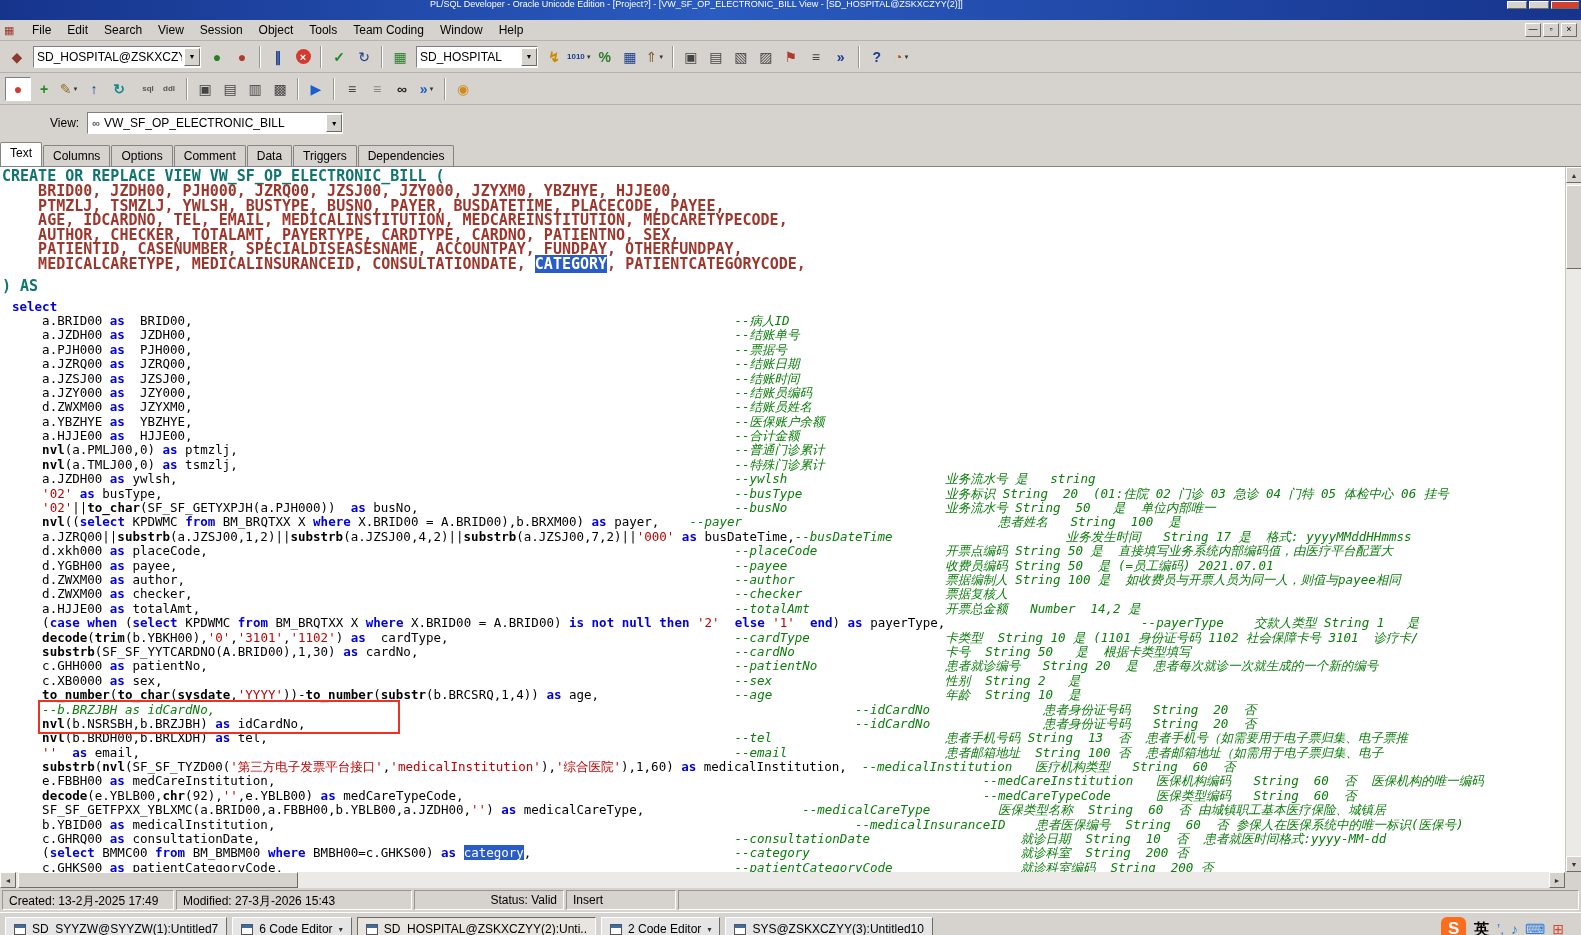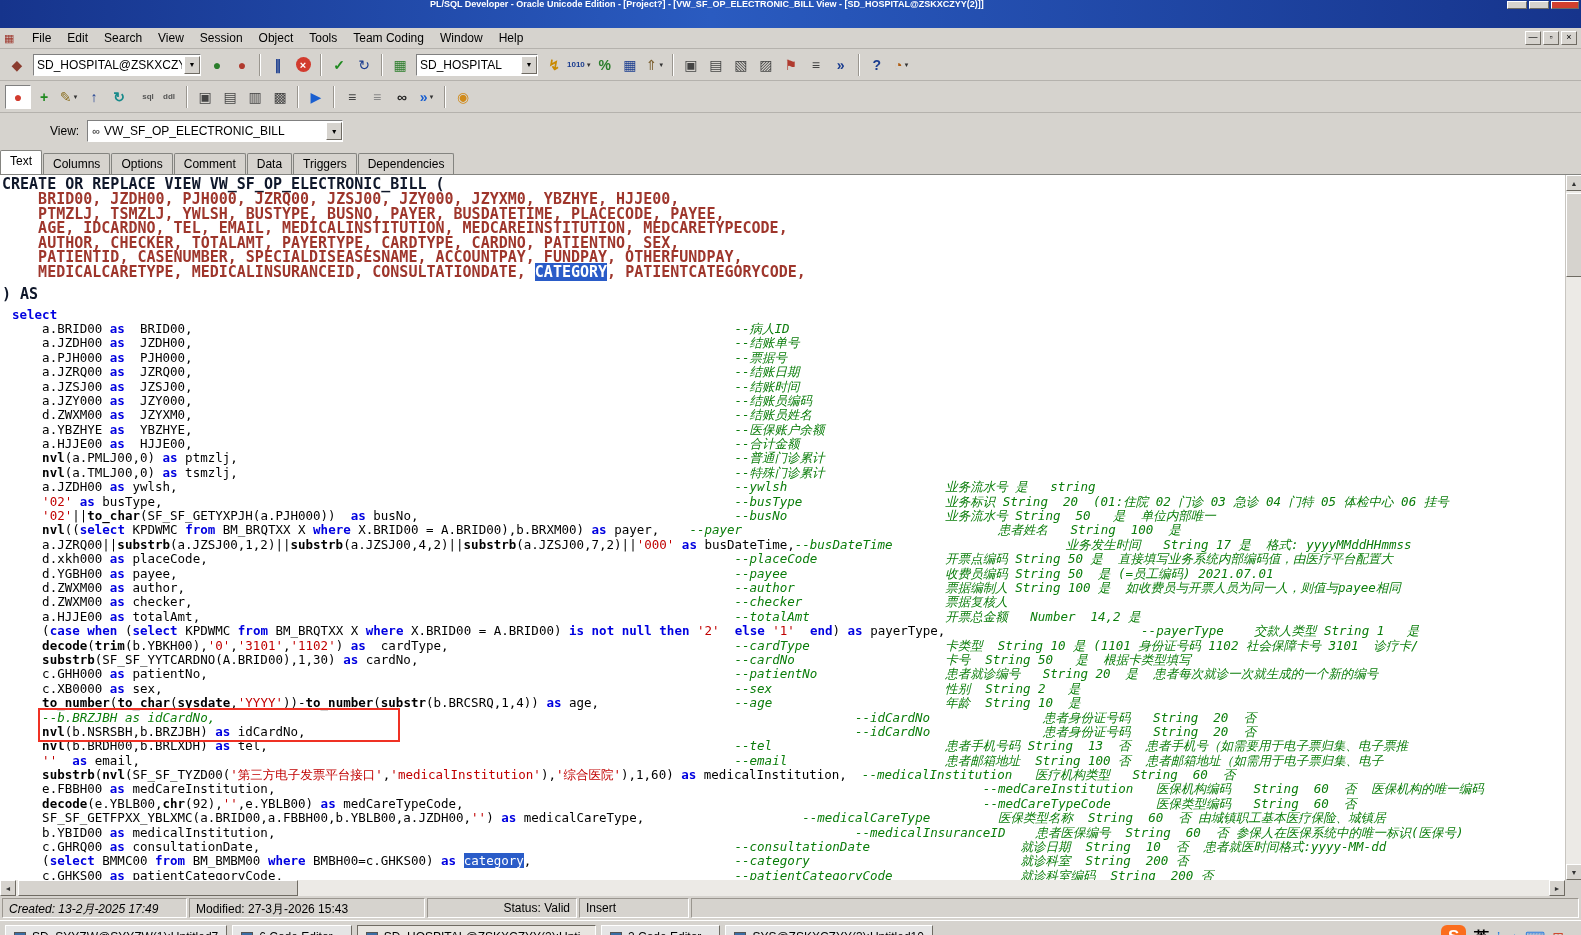--- a/index.html
+++ b/index.html
@@ -4,21 +4,21 @@
 <style>
   * { box-sizing: border-box; }
   html,body { margin:0; padding:0; }
   body {
     width:1581px; height:935px; overflow:hidden;
     background:#d6d3ce; font-family:"Liberation Sans", sans-serif; font-size:12px; color:#000;
   }
   .app { width:1581px; height:935px; display:flex; flex-direction:column; }
 
   
-  .titlebar { height:28px; flex:0 0 auto; background:linear-gradient(90deg,#16348c,#2a5bc0 45%,#16348c); position:relative;font-weight:bold; }
+  .titlebar { height:20px; flex:0 0 auto; background:linear-gradient(90deg,#16348c,#2a5bc0 45%,#16348c); position:relative; }
   .titlebar .title { position:absolute; left:430px; top:-1px; color:#fff; font-size:9px; line-height:11px; white-space:nowrap; }
   .win-controls { position:absolute; right:2px; top:1px; display:flex; gap:2px; }
   .win-btn { width:20px; height:8px; background:#d6d3ce; border:1px solid #fff; border-right-color:#6f6b63; border-bottom-color:#6f6b63; }
   .win-btn.close { width:28px; background:#d2402e; }
 
   
   .menubar { height:21px; flex:0 0 auto; display:flex; align-items:center; padding:0 4px; border-bottom:1px solid #b5b2ad; }
   .menu-sys-icon { width:14px; height:12px; margin-right:6px; color:#9e362c; font-size:11px; line-height:12px; }
   .menu-item { padding:2px 8px; white-space:nowrap; }
   .mdi-controls { margin-left:auto; display:flex; gap:2px; }
@@ -42,21 +42,21 @@
   .view-combo { width:256px; height:22px; background:#fff; border:1px solid; border-color:#808080 #fff #fff #808080; display:flex; align-items:center; padding-left:4px; }
 
   
   .tabsrow { height:25px; flex:0 0 auto; display:flex; align-items:flex-end; padding-left:0; }
   .tab { height:21px; padding:3px 9px; background:#d6d3ce; border:1px solid #848480; border-bottom:none; border-radius:2px 2px 0 0; margin-right:1px; white-space:nowrap; }
   .tab.active { background:#fff; height:24px; position:relative; z-index:2; }
 
   
   .editor { flex:0 0 auto; height:706px; background:#fff; position:relative; overflow:hidden; border-top:1px solid #848480; }
   .code-top { padding:2px 0 0 2px; }
-  .h-line { font-family:"DejaVu Sans Mono", monospace; white-space:pre; font-size:15px; line-height:15px; font-weight:bold; color:#0f172a; }
+  .h-line { font-family:"DejaVu Sans Mono", monospace; white-space:pre; font-size:15px; line-height:15px; font-weight:bold; color:#0f766e; }
   #code-cols .code-line { font-size:15px; line-height:14.6px; height:14.6px; font-weight:bold; }
   .as-line { margin-top:7px; }
   .code-body { position:relative; margin-top:6px; padding-left:12px; width:2600px; }
   .code-line { font-family:"DejaVu Sans Mono", monospace; white-space:pre; font-size:12.5px; line-height:14.4px; height:14.4px; }
   .k { color:#0000e0; font-weight:bold; }
   .f { color:#000; font-weight:bold; }
   .s { color:#c00000; }
   .c { color:#0a7d0a; font-style:italic; }
   .p { color:#000; }
   .col { color:#9e362c; }
@@ -355,21 +355,21 @@
   <div class="hscroll">
     <span class="sb-btn">◄</span>
     <div class="h-track">
       <div class="h-thumb"></div>
     </div>
     <span class="sb-btn">►</span>
     <span class="sb-corner"></span>
   </div>
 
   <div class="statusbar" id="statusbar">
-      <div class="sb-cell" style="width: 185px; font-style: italic;">Created: 13-2月-2025 17:49</div>
+      <div class="sb-cell" style="width: 172px;">Created: 13-2月-2025 17:49</div>
       <div class="sb-cell" style="width: 236px;">Modified: 27-3月-2026 15:43</div>
       <div class="sb-cell" style="width: 150px; text-align: right;">Status: Valid</div>
       <div class="sb-cell" style="width: 110px;">Insert</div>
       <div class="sb-cell" style="flex: 1 1 0%;"></div>
     </div>
 
   <div class="taskbar">
     <span id="task-buttons" style="display:flex;gap:5px;">
         <div class="task-btn">
           <span class="mini-win"></span>

